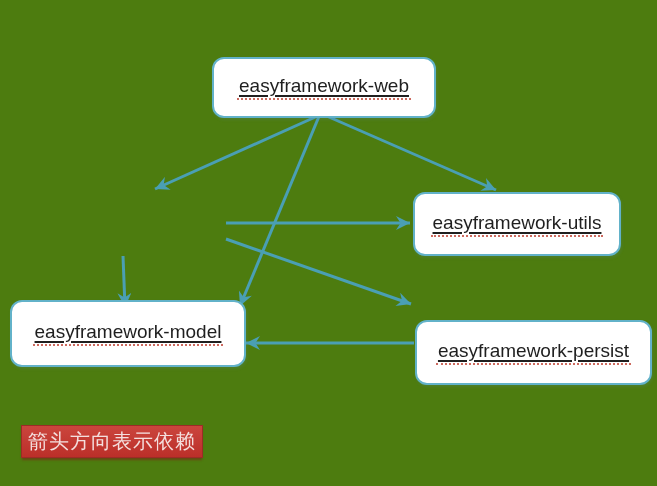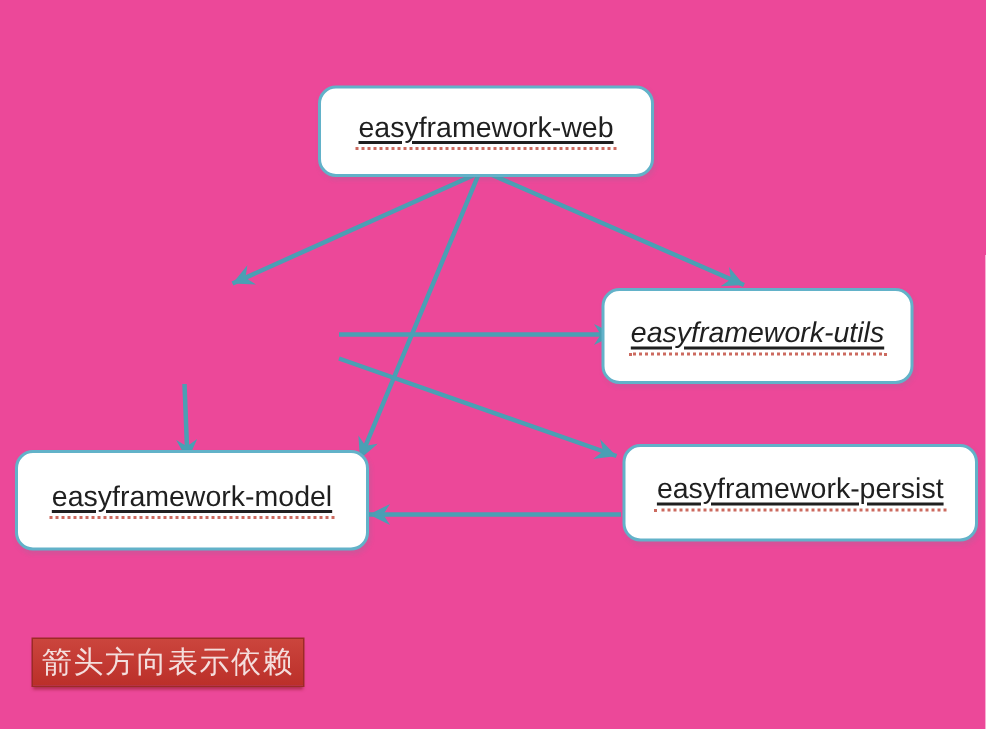--- a/index.html
+++ b/index.html
@@ -1,19 +1,19 @@
 <!DOCTYPE html>
 <html style="--arrow: #4a9fb4; --node_border: #62b2c9; --node_text: #1f1f1f; --spellcheck_red: #cc6a5f; --legend_bg_top: #cb453d; --legend_bg_bottom: #bb2f29; --legend_border: #9c2b26; --legend_text: #f4dedd;"><head>
 <meta charset="utf-8">
 <style>
   html,body{margin:0;padding:0;background:#fff;}
   .canvas{
     position:relative;
     width:657px;height:486px;
-    background:#ec4899;
+    background:#4d7c0f;
     overflow:hidden;
     font-family:"Liberation Sans", sans-serif;
   }
   .edges{position:absolute;left:0;top:0;width:657px;height:486px;}
   .edges line{
     stroke:var(--arrow,#4a9fb4);
     stroke-width:3;
     stroke-linecap:butt;
   }
   .edges marker path{fill:var(--arrow,#4a9fb4);}
@@ -84,29 +84,29 @@
     <g>
       <line x1="414" y1="343" x2="246" y2="343" marker-end="url(#arrowhead)"></line>
     </g>
   </svg>
 
   <div class="node" style="left:212px;top:57px;width:220px;height:57px;">
     <span class="node-label">easyframework-web</span>
   </div>
 
 
-  <div class="node" style="left:401px;top:192px;width:204px;height:60px;font-style:italic;">
+  <div class="node" style="left:413px;top:192px;width:204px;height:60px;">
     <span class="node-label">easyframework-utils</span>
   </div>
 
   <div class="node" style="left:10px;top:300px;width:232px;height:63px;">
     <span class="node-label">easyframework-model</span>
   </div>
 
-  <div class="node" style="left:415px;top:296px;width:233px;height:61px;">
+  <div class="node" style="left:415px;top:320px;width:233px;height:61px;">
     <span class="node-label">easyframework-persist</span>
   </div>
 
   <div class="legend">
     <span class="legend-text">箭头方向表示依赖</span>
   </div>
 
 </div>
 
 </body></html>

